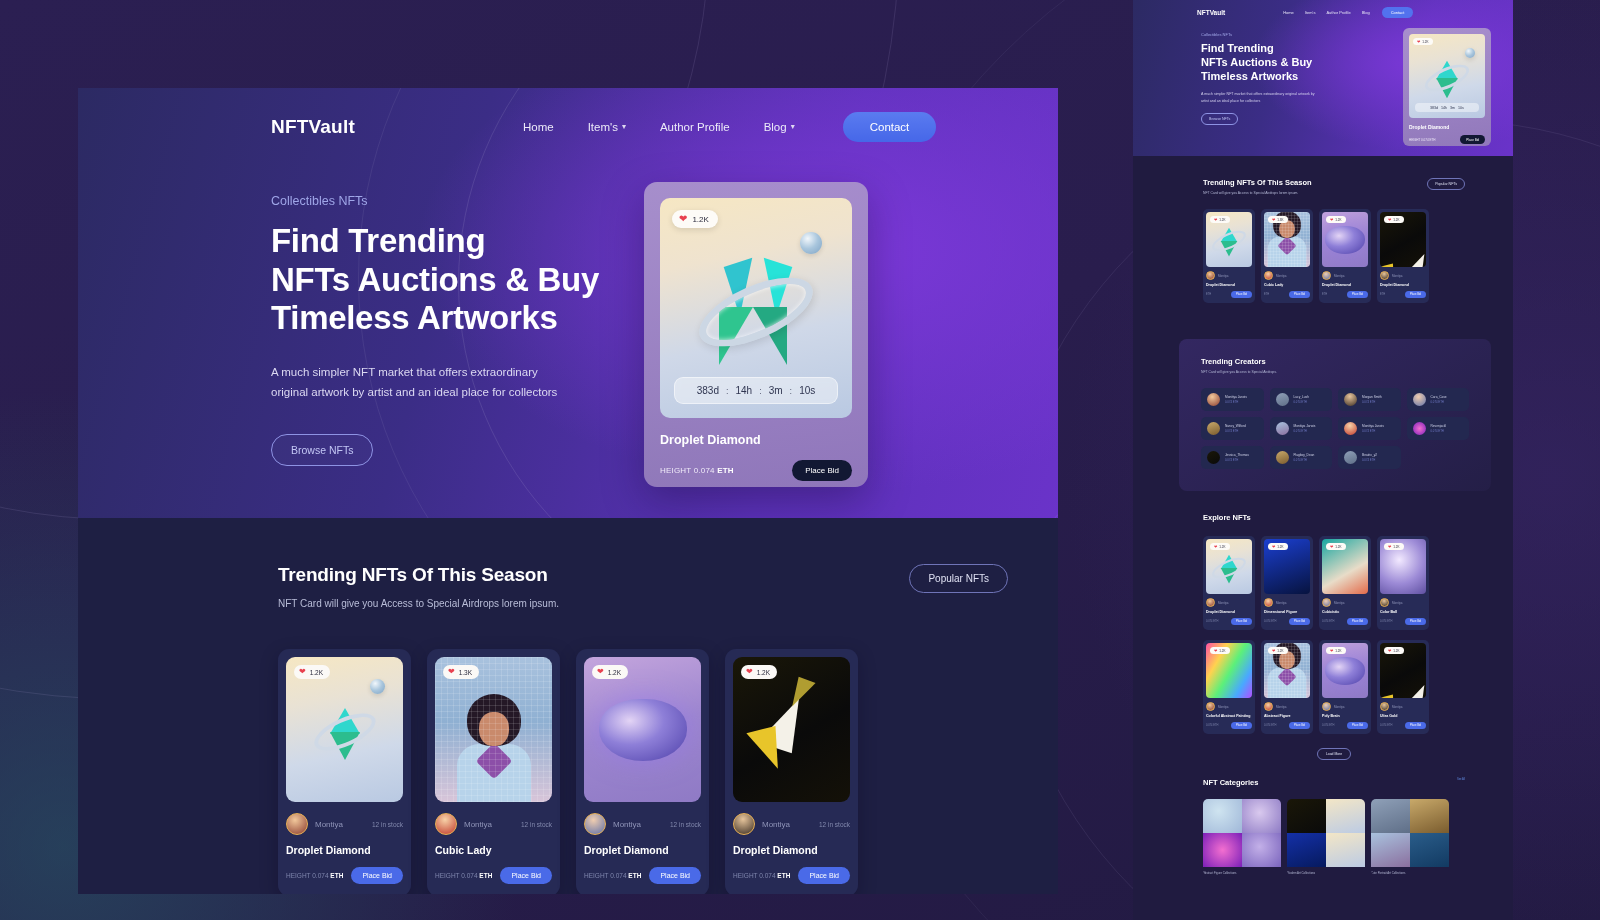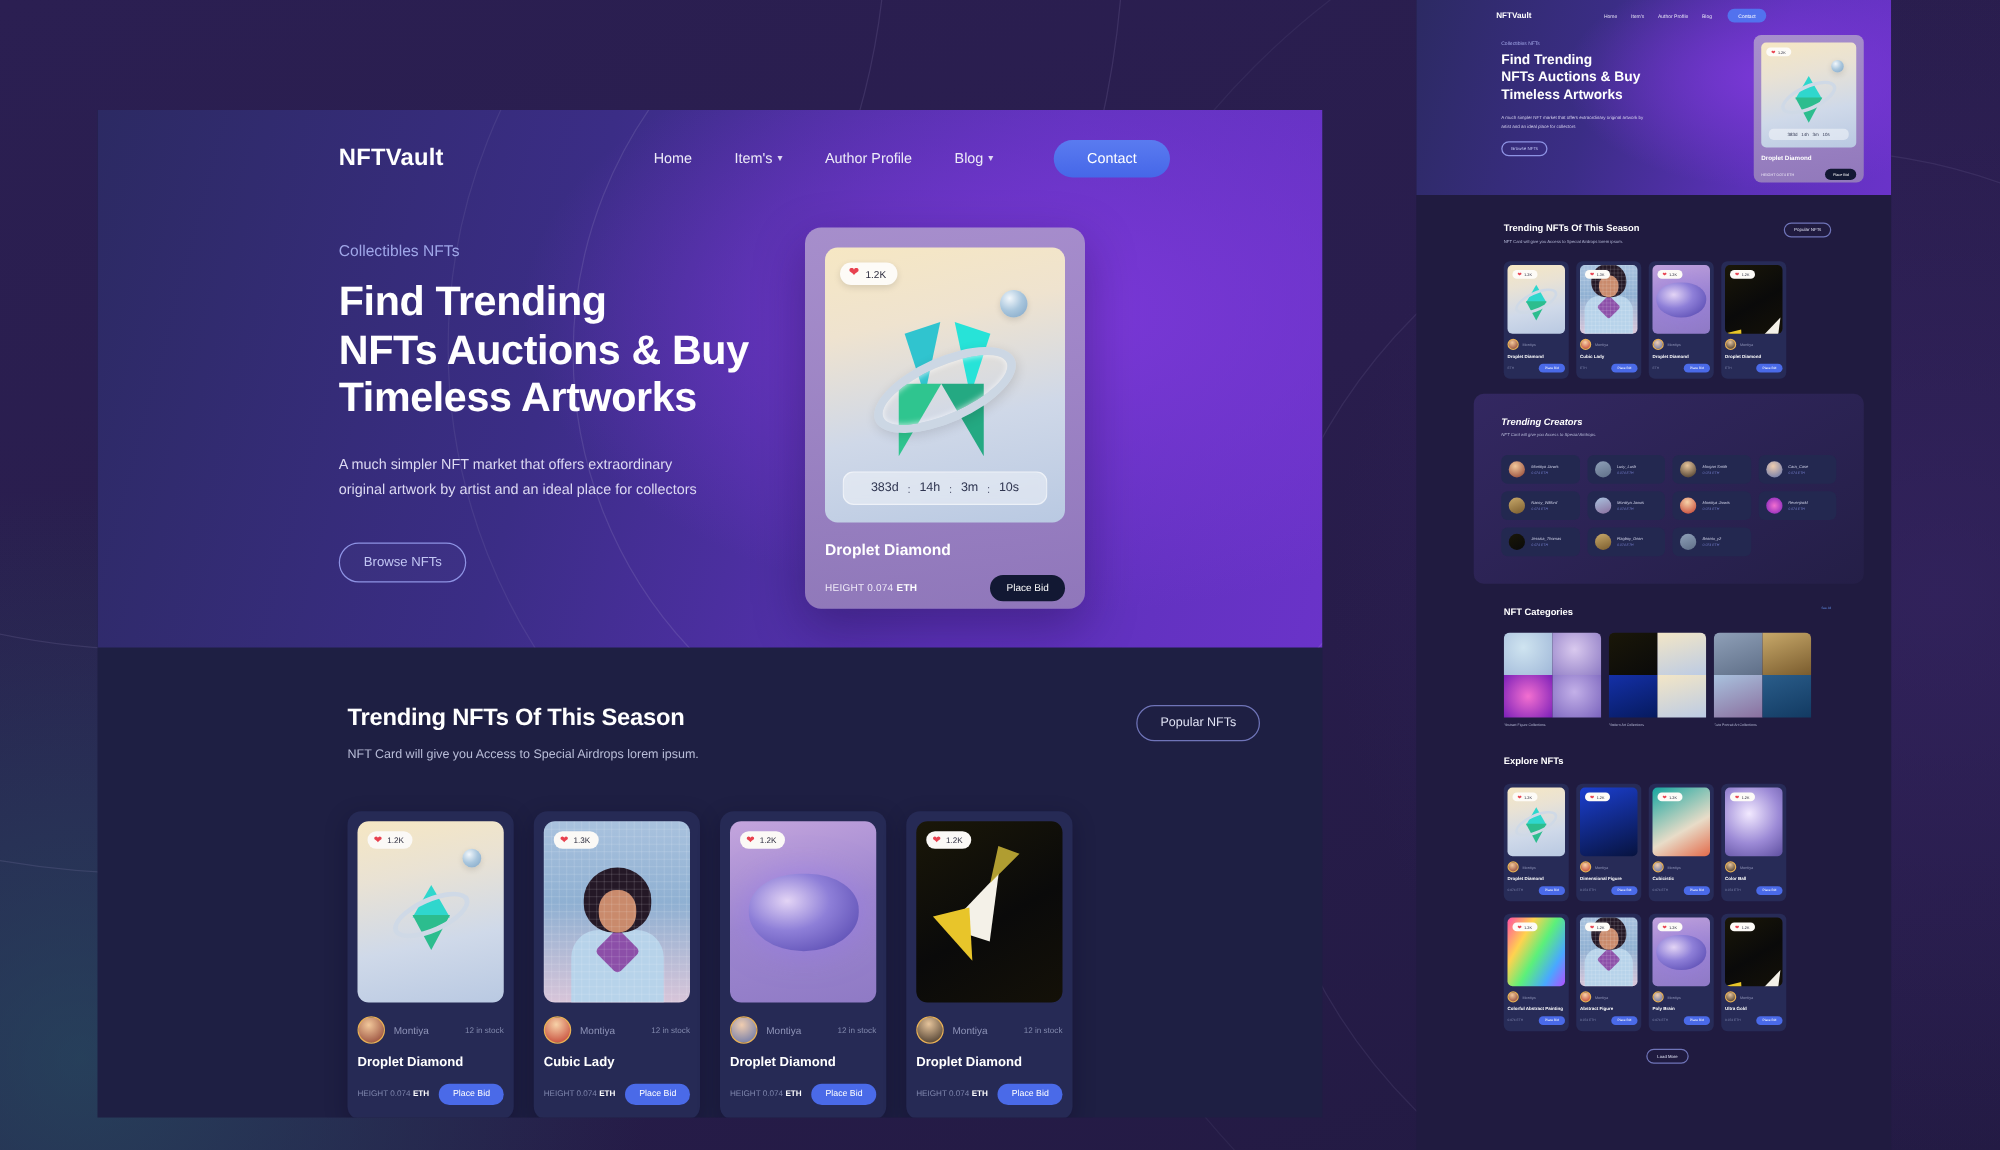--- a/index.html
+++ b/index.html
@@ -324,23 +324,22 @@
   .pv-nft-thumb { position: relative; height: 55px; border-radius: 4px; overflow: hidden; }
   .pv-nft-meta { margin-top: 4px; display: flex; align-items: center; }
   .pv-av { width: 9px; height: 9px; border-radius: 50%; border: .5px solid #e8b055; }
   .pv-author { margin-left: 3px; font-size: 3px; color: #8f94b8; }
   .pv-nft-name { margin-top: 3px; font-size: 3.6px; font-weight: bold; color: #fff; }
   .pv-nft-foot { margin-top: 4px; display: flex; align-items: center; justify-content: space-between; }
   .pv-nft-price { font-size: 2.6px; color: #7f86ad; }
   .pv-nft-bid { background: #4a6ae8; color: #fff; border: none; font-size: 2.6px; border-radius: 4px; padding: 2px 5px; cursor: pointer; }
 
   .pv-creators-panel {
-    margin: 12px 22px 0 46px; border-radius: 8px; padding: 18px 22px 22px 22px;
+    margin: 36px 22px 0 46px; border-radius: 8px; padding: 18px 22px 22px 22px;
     background: linear-gradient(150deg, rgba(70,52,130,.5), rgba(40,34,78,.5));
-    font-style: italic;
   }
   .cr-grid { margin-top: 14px; display: grid; grid-template-columns: repeat(4, 1fr); gap: 6px; }
   .cr-card {
     background: #232850; border-radius: 5px; padding: 5px 6px;
     display: flex; align-items: center; gap: 5px;
   }
   .cr-av { width: 13px; height: 13px; border-radius: 50%; flex: 0 0 auto; }
   .cr-name { font-size: 3.2px; color: #cfd2e8; white-space: nowrap; }
   .cr-eth { font-size: 2.8px; color: #6f78c4; margin-top: 1px; }
 
@@ -793,56 +792,20 @@
       <div class="cr-card">
           <div class="cr-av g9"></div>
           <div>
             <div class="cr-name">Beatrix_y2</div>
             <div class="cr-eth">0.074 ETH</div>
           </div>
         </div>
     </div>
   </div>
 
-  <div class="pv-section" style="margin-top:18px">
-    <div class="pv-sec-head">
-      <div class="pv-sec-title">NFT Categories</div>
-      <span class="pv-nft-price" style="color:#5f8ae0">See All</span>
-    </div>
-    <div class="cat-grid">
-      <div class="cat-card">
-        <div class="cat-imgs">
-          <div class="g1"></div>
-          <div class="g2"></div>
-          <div class="g3"></div>
-          <div class="g4"></div>
-        </div>
-        <div class="cat-label">Abstract Figure Collections</div>
-      </div>
-      <div class="cat-card">
-        <div class="cat-imgs">
-          <div class="g5"></div>
-          <div class="g6"></div>
-          <div class="g7"></div>
-          <div class="g6"></div>
-        </div>
-        <div class="cat-label">Modern Art Collections</div>
-      </div>
-      <div class="cat-card">
-        <div class="cat-imgs">
-          <div class="g9"></div>
-          <div class="g10"></div>
-          <div class="g11"></div>
-          <div class="g12"></div>
-        </div>
-        <div class="cat-label">Cute Portrait Art Collections</div>
-      </div>
-    </div>
-  </div>
-
   <div class="pv-section" style="margin-top:22px">
     <div class="pv-sec-title">Explore NFTs</div>
     <div class="pv-grid">
       <div class="pv-nft">
         <div class="pv-nft-thumb art-diamond">
           <div class="pv-badge">
               <span class="heart">❤</span>
               <span class="cnt">1.2K</span>
             </div>
           <div class="mini-diamond" style="transform:translate(-50%,-50%) scale(.55)">
@@ -993,13 +956,49 @@
             <button class="pv-nft-bid">Place Bid</button>
           </div>
       </div>
     </div>
 
     <div class="pv-loadmore">
       <button class="pv-load-btn">Load More</button>
     </div>
   </div>
 
+  <div class="pv-section" style="margin-top:18px">
+    <div class="pv-sec-head">
+      <div class="pv-sec-title">NFT Categories</div>
+      <span class="pv-nft-price" style="color:#5f8ae0">See All</span>
+    </div>
+    <div class="cat-grid">
+      <div class="cat-card">
+        <div class="cat-imgs">
+          <div class="g1"></div>
+          <div class="g2"></div>
+          <div class="g3"></div>
+          <div class="g4"></div>
+        </div>
+        <div class="cat-label">Abstract Figure Collections</div>
+      </div>
+      <div class="cat-card">
+        <div class="cat-imgs">
+          <div class="g5"></div>
+          <div class="g6"></div>
+          <div class="g7"></div>
+          <div class="g6"></div>
+        </div>
+        <div class="cat-label">Modern Art Collections</div>
+      </div>
+      <div class="cat-card">
+        <div class="cat-imgs">
+          <div class="g9"></div>
+          <div class="g10"></div>
+          <div class="g11"></div>
+          <div class="g12"></div>
+        </div>
+        <div class="cat-label">Cute Portrait Art Collections</div>
+      </div>
+    </div>
+  </div>
+
 </div>
 
 </body></html>

